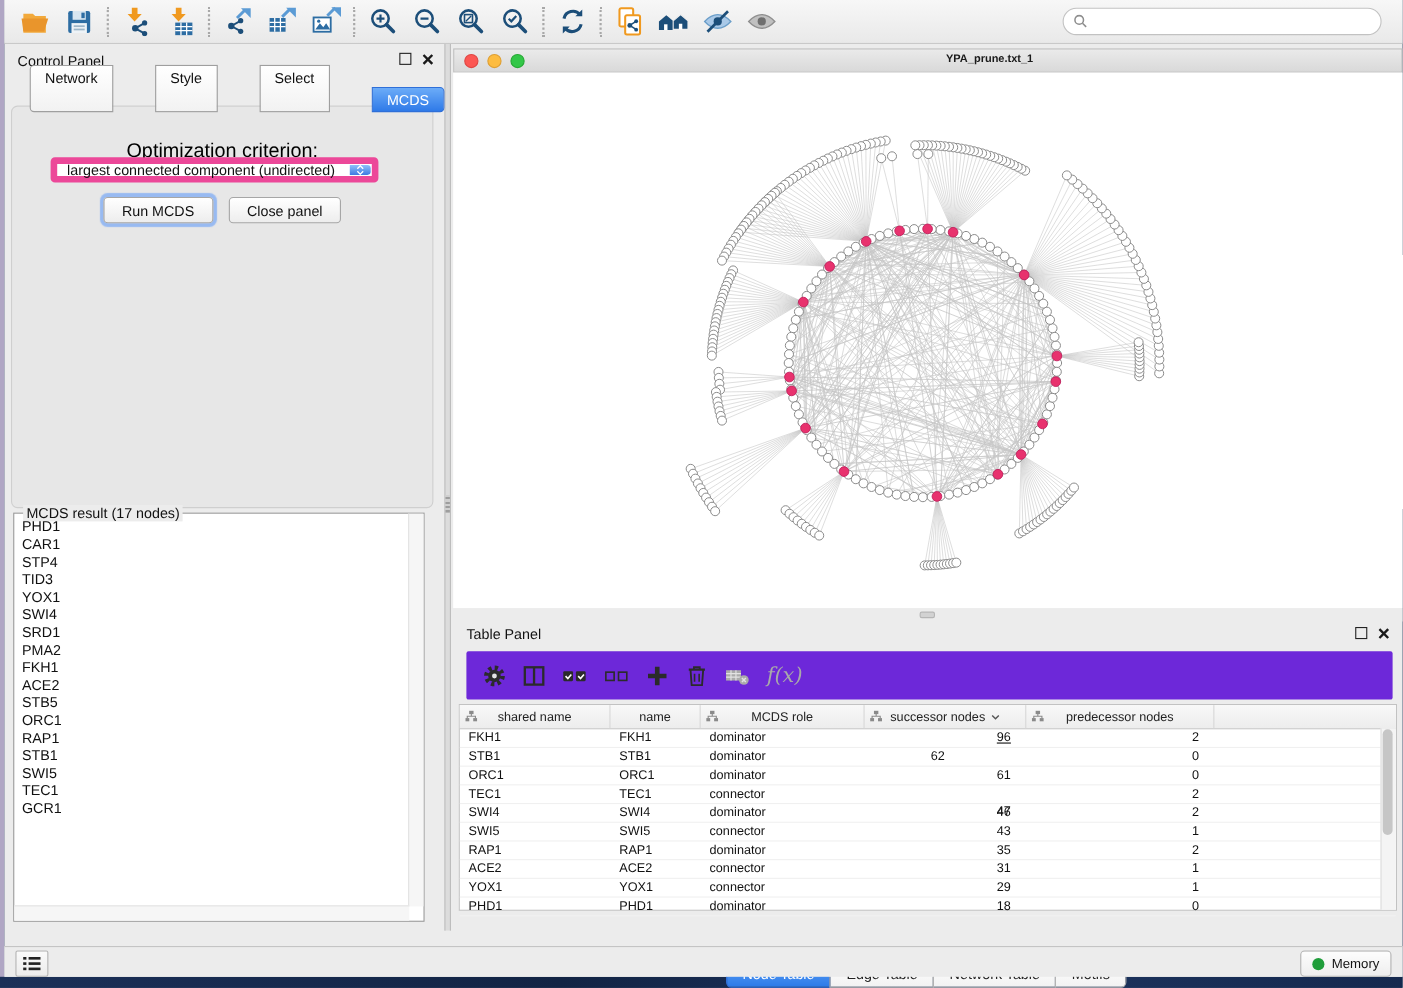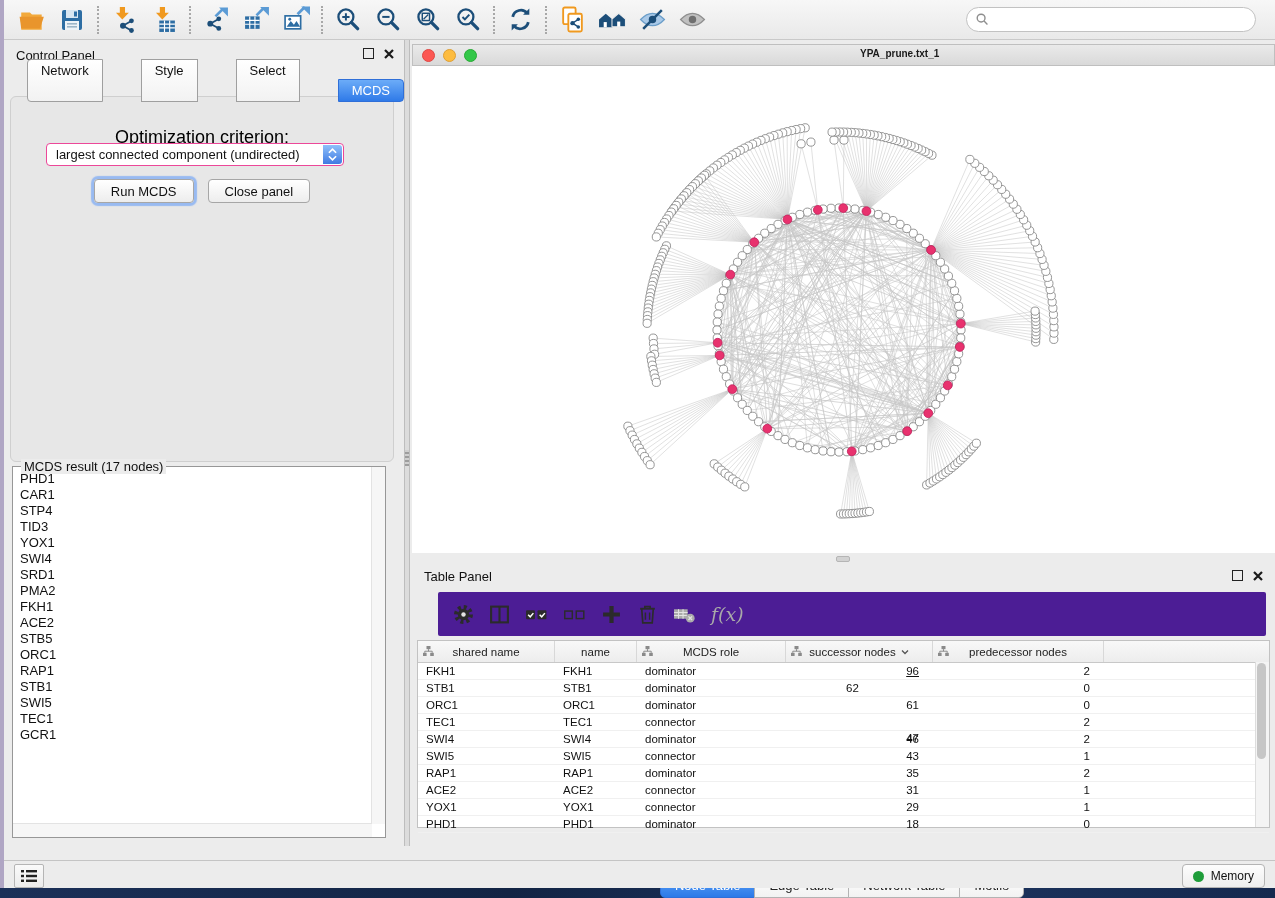--- a/index.html
+++ b/index.html
@@ -27,21 +27,21 @@
   .ctrl-tabs{position:absolute;left:0;top:19px;width:100%;display:flex;justify-content:flex-end;z-index:3;gap:39px;}
   .seg-tab{padding:3px 13px;background:linear-gradient(#ffffff,#f2f2f2);border:1px solid #9f9f9f;
     margin-left:-1px;font-size:13px;color:#111;white-space:nowrap;}
   .seg-tab:first-child{border-radius:4px 0 0 4px;}
   .seg-tab:last-child{border-radius:0 4px 4px 0;}
   .seg-tab.active{background:linear-gradient(#6cacf8,#2f7ae8);color:#fff;border-color:#2f6fd8;margin-top:20px;}
   .mcds-card{position:absolute;left:6px;top:56px;width:382px;height:364px;background:#e7e7e7;
     border:1px solid #cfcfcf;border-radius:6px;}
   .opt-label{position:absolute;top:18px;width:100%;text-align:center;font-size:18px;color:#000000;margin-top:12px;}
   .select{position:absolute;left:35px;top:46px;width:298px;height:23px;background:#fff;
-    border:1px solid #ec4899;border-radius:4px;font-size:13px;display:flex;align-items:center;
+    border:6px solid #ec4899;border-radius:4px;font-size:13px;display:flex;align-items:center;
     padding-left:9px;box-sizing:border-box;color:#111;}
   .stepper{position:absolute;right:1px;top:1px;bottom:1px;width:19px;border-radius:0 3px 3px 0;
     background:linear-gradient(#8fc0fa,#3f7ae2);display:flex;flex-direction:column;align-items:center;justify-content:center;gap:1px;}
   .btn-row{position:absolute;top:82px;width:100%;display:flex;justify-content:center;gap:14px;}
   .mac-btn{height:22px;padding:0 16px;background:linear-gradient(#ffffff,#ededed);
     border:1px solid #a6a6a6;border-radius:4px;font-size:13px;color:#111;display:flex;align-items:center;}
   .mac-btn.focused{box-shadow:0 0 1px 3px rgba(88,150,250,.55);}
   .mcds-fieldset{position:absolute;left:8px;top:426px;width:374px;height:372px;background:#fff;
     border:1px solid #979797;box-sizing:border-box;}
   .mcds-legend{position:absolute;left:8px;top:-8px;background:#ececec;padding:0 3px;font-size:13px;color:#111;}
@@ -64,21 +64,21 @@
   .net-title{position:absolute;left:447px;top:3px;font-size:10px;font-weight:bold;color:#1a1a1a;}
   .net-canvas{position:absolute;left:2px;top:26px;right:0;height:487px;background:#fff;}
   .hsplit{position:absolute;left:0;top:513px;right:0;height:12px;background:#ececec;}
   .hgrip{position:absolute;left:50%;top:3px;width:14px;height:6px;margin-left:-7px;background:#d2d2d2;
     border:1px solid #b5b5b5;border-radius:2px;box-sizing:border-box;}
 
   
   .table-panel{position:absolute;left:0;top:525px;right:0;height:295px;}
   .tp-title{position:absolute;left:14px;top:4px;font-size:13px;color:#111;}
   .tp-icons{position:absolute;right:12px;top:5px;display:flex;gap:10px;align-items:center;}
-  .tp-toolbar{position:absolute;left:28px;top:27px;right:9px;height:44px;background:#4c1d95;
+  .tp-toolbar{position:absolute;left:14px;top:27px;right:9px;height:44px;background:#6d28d9;
     border-radius:2px;display:flex;align-items:center;gap:15px;padding-left:15px;box-sizing:border-box;}
   .fx{font-family:"DejaVu Serif",serif;font-style:italic;color:#a9a9a9;font-size:19px;}
   .tbl-wrap{position:absolute;left:7px;top:75px;right:5px;height:188px;background:#fff;
     border:1px solid #c2c2c2;box-sizing:border-box;}
   .tbl-head{display:flex;height:21px;background:linear-gradient(#f8f8f8,#ededed);border-bottom:1px solid #c8c8c8;}
   .th{position:relative;display:flex;align-items:center;justify-content:center;font-size:11.5px;color:#222;
     border-right:1px solid #d8d8d8;box-sizing:border-box;gap:5px;}
   .th .tree{position:absolute;left:5px;top:5px;}
   .tbl-body .tr{display:flex;height:16px;align-items:center;border-bottom:1px solid #f0f0f0;}
   .td{font-size:11.5px;color:#111;box-sizing:border-box;white-space:nowrap;overflow:hidden;}

